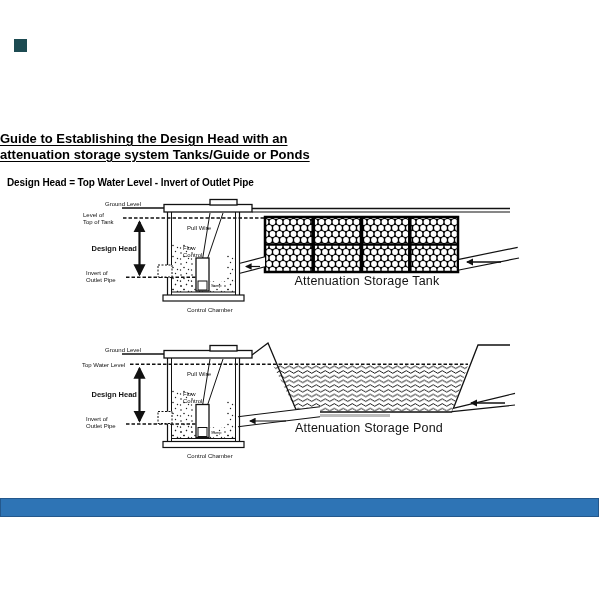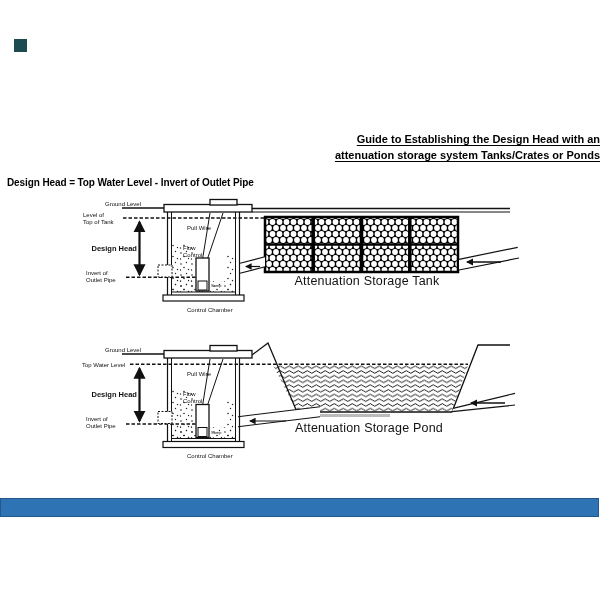--- a/index.html
+++ b/index.html
@@ -1,20 +1,20 @@
 <!DOCTYPE html>
 <html><head>
 <meta charset="utf-8">
 <style>
   html,body{margin:0;padding:0;background:#fff;}
   .page{position:relative;width:600px;height:600px;background:#fff;overflow:hidden;
         font-family:"Liberation Sans",sans-serif;color:#111;}
   .corner-marker{position:absolute;left:14px;top:39px;width:13px;height:13px;background:#1d4b52;}
-  .title{position:absolute;left:0;right:0;top:131px;text-align:right;
-         font-weight:bold;font-size:11px;line-height:16px;color:#000;}
+  .title{position:absolute;left:0;right:0;top:131px;text-align:left;
+         font-weight:bold;font-size:13px;line-height:16px;color:#000;}
   .title span{text-decoration:underline;text-underline-offset:2px;}
   .formula{position:absolute;left:7px;top:177px;font-weight:bold;font-size:10px;
            letter-spacing:-0.1px;color:#000;}
   .diag{position:absolute;left:80px;width:440px;height:125px;}
   #diag-tank{top:195px;}
   #diag-pond{top:341px;}
   .footer-bar{position:absolute;left:0;top:498px;width:599px;height:19px;
               background:#2E74B5;border:1px solid #24588C;box-sizing:border-box;}
   svg{display:block;}
   svg text{fill:#111;}
@@ -25,21 +25,21 @@
 </style>
 </head>
 <body>
 
 <div class="page">
 
   <div class="corner-marker"></div>
 
   <div class="title">
     <div><span>Guide to Establishing the Design Head with an</span></div>
-    <div><span>attenuation storage system Tanks/Crates or Ponds</span></div>
+    <div><span>attenuation storage system Tanks/Guide or Ponds</span></div>
   </div>
 
   <div class="formula">Design Head = Top Water Level - Invert of Outlet Pipe</div>
 
   <svg id="diag-tank" class="diag" viewBox="0 0 440 125" width="440" height="125">
     <defs>
       <marker id="ah" viewBox="0 0 10 10" refX="8.5" refY="5" markerWidth="5.5" markerHeight="5.5" orient="auto-start-reverse">
           <path d="M0,0 L10,5 L0,10 z" fill="#111"></path>
         </marker>
       <pattern id="honey" width="7" height="12" patternUnits="userSpaceOnUse">

